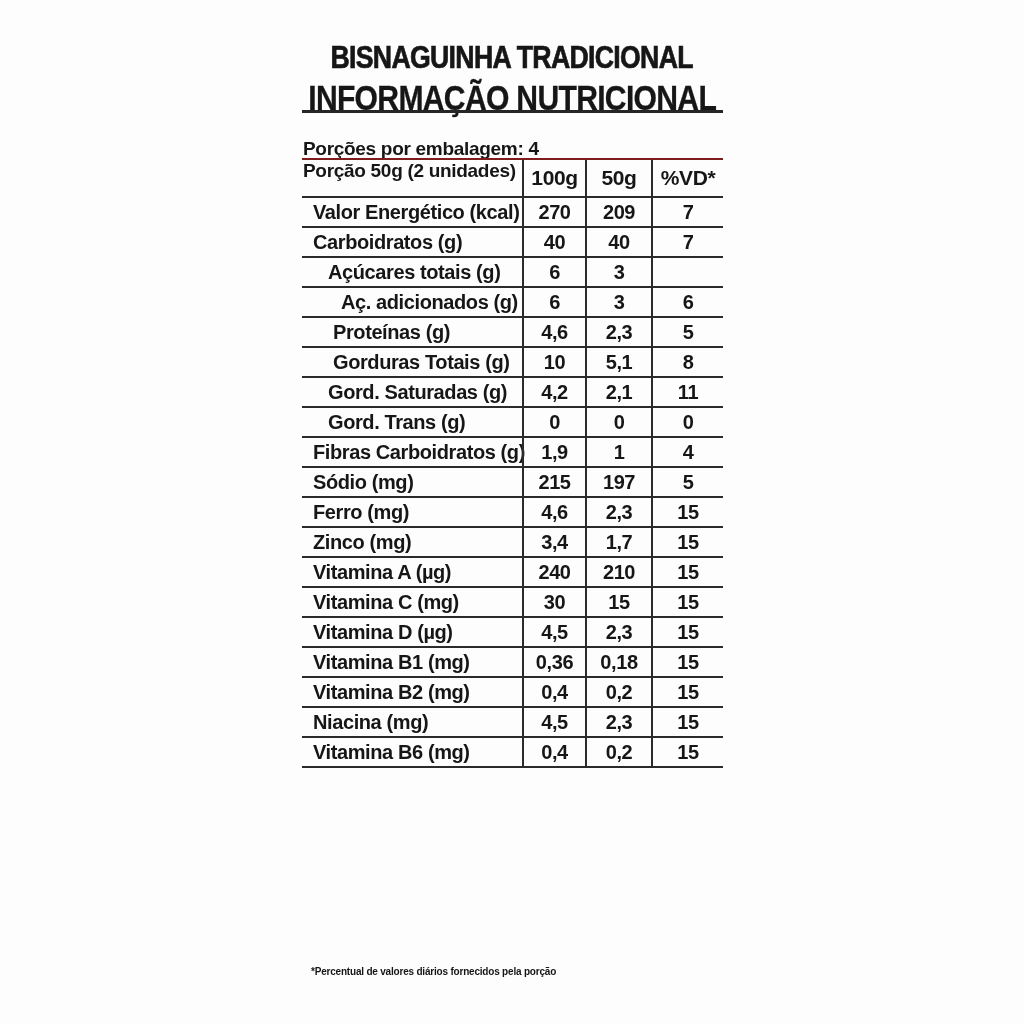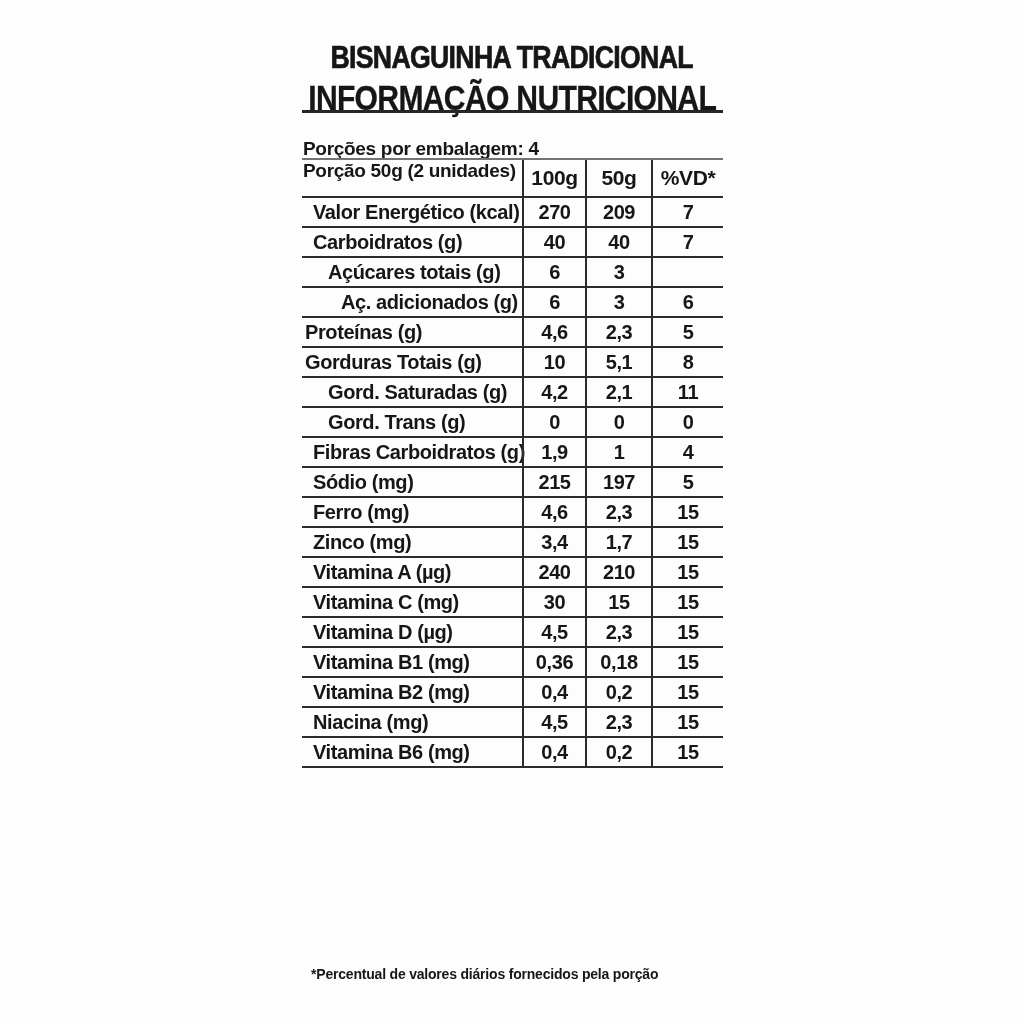--- a/index.html
+++ b/index.html
@@ -63,21 +63,21 @@
     letter-spacing: -0.3px;
     line-height: 21px;
     margin-top: 24px;
   }
   .servings div { margin-bottom: 1px; }
   .ntable {
     position: absolute;
     left: 302px;
     top: 158px;
     width: 421px;
-    border-top: 2px solid #737373;
+    border-top: 2px solid #7f1d1d;
   }
   .t-row {
     display: grid;
     grid-template-columns: 220px 63px 66px 72px;
     align-items: center;
     height: 30px;
     border-bottom: 2px solid #2b2b2b;
   }
   .t-row.header { height: 38px; }
   .cell {
@@ -89,29 +89,29 @@
   }
   .cell.val {
     border-left: 2px solid #2b2b2b;
     text-align: center;
     align-self: stretch;
     display: flex;
     align-items: center;
     justify-content: center;
   }
   .cell.hdr { font-size: 21px; }
-  .indent-0 { padding-left: 3px; }
+  .indent-0 { padding-left: 3px; margin-left: 28px; }
   .indent-1 { padding-left: 11px; }
   .indent-2 { padding-left: 26px; }
   .indent-3 { padding-left: 39px; }
   .footnote {
     position: absolute;
     left: 311px;
     top: 966px;
-    font-size: 14px;
+    font-size: 10px;
     font-weight: 700;
     letter-spacing: -0.2px;
   }
 </style>
 </head>
 <body>
 
 <div class="sheet">
 
   <div class="title-wrap">

